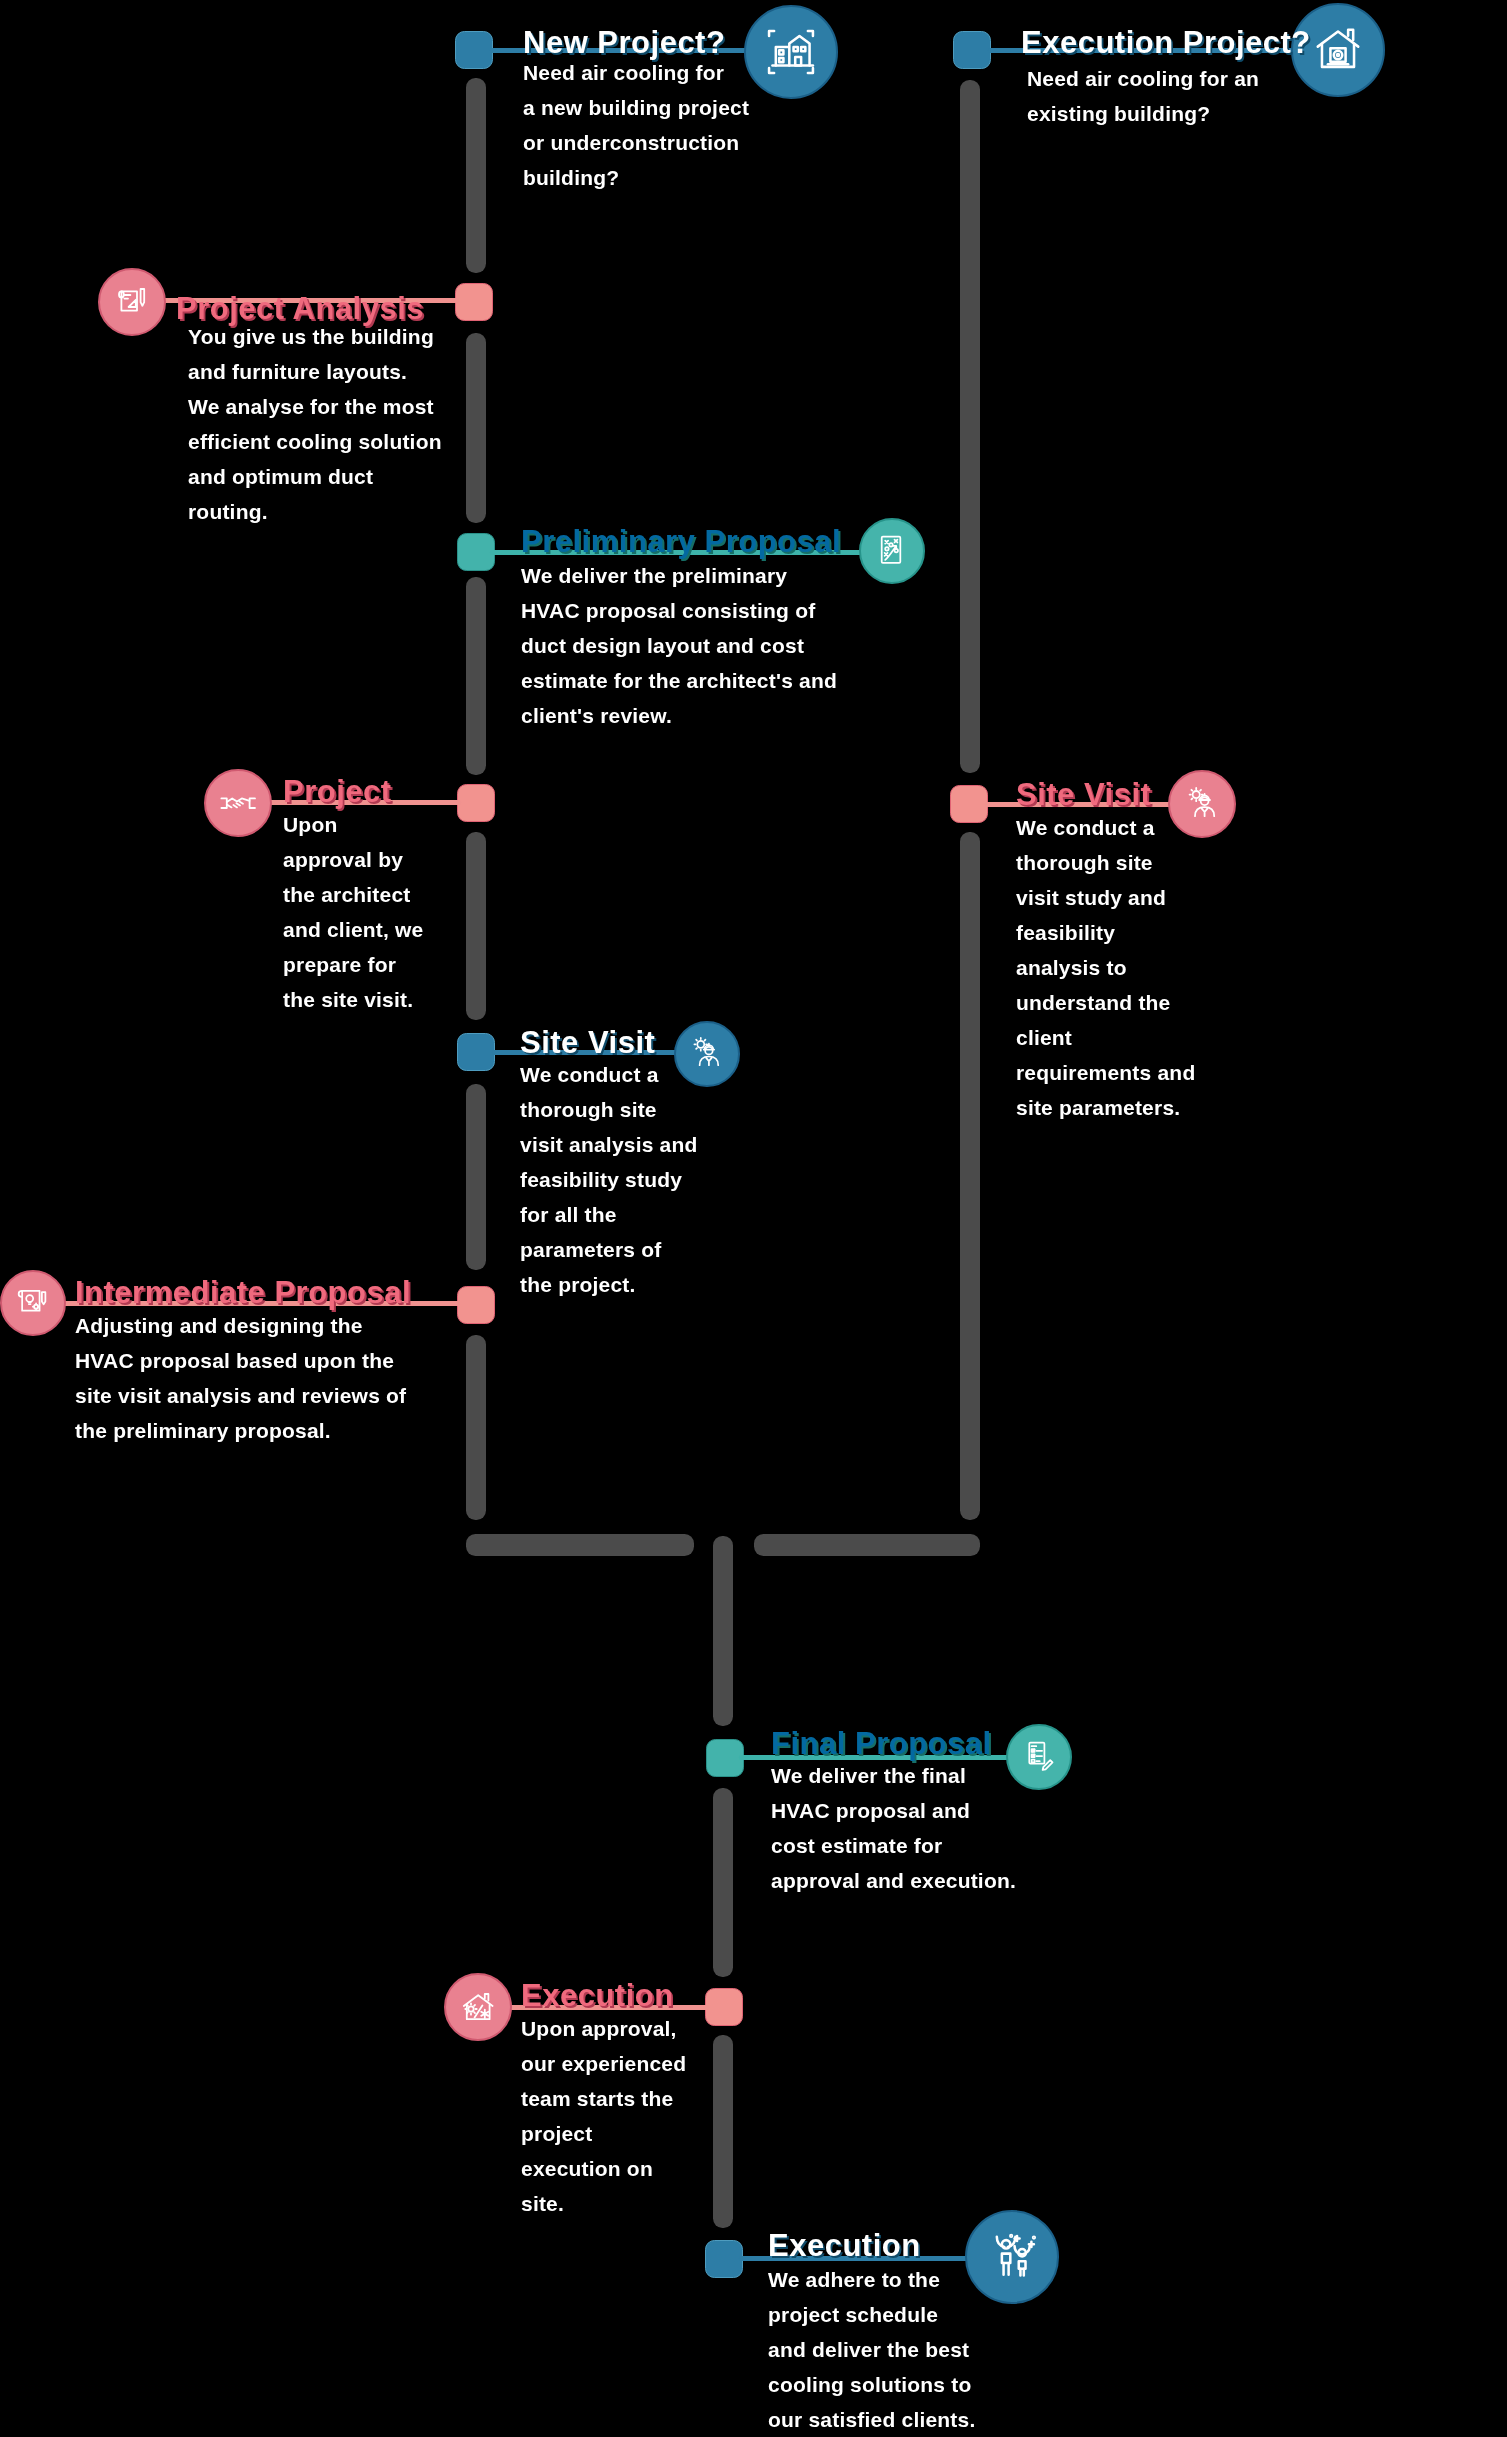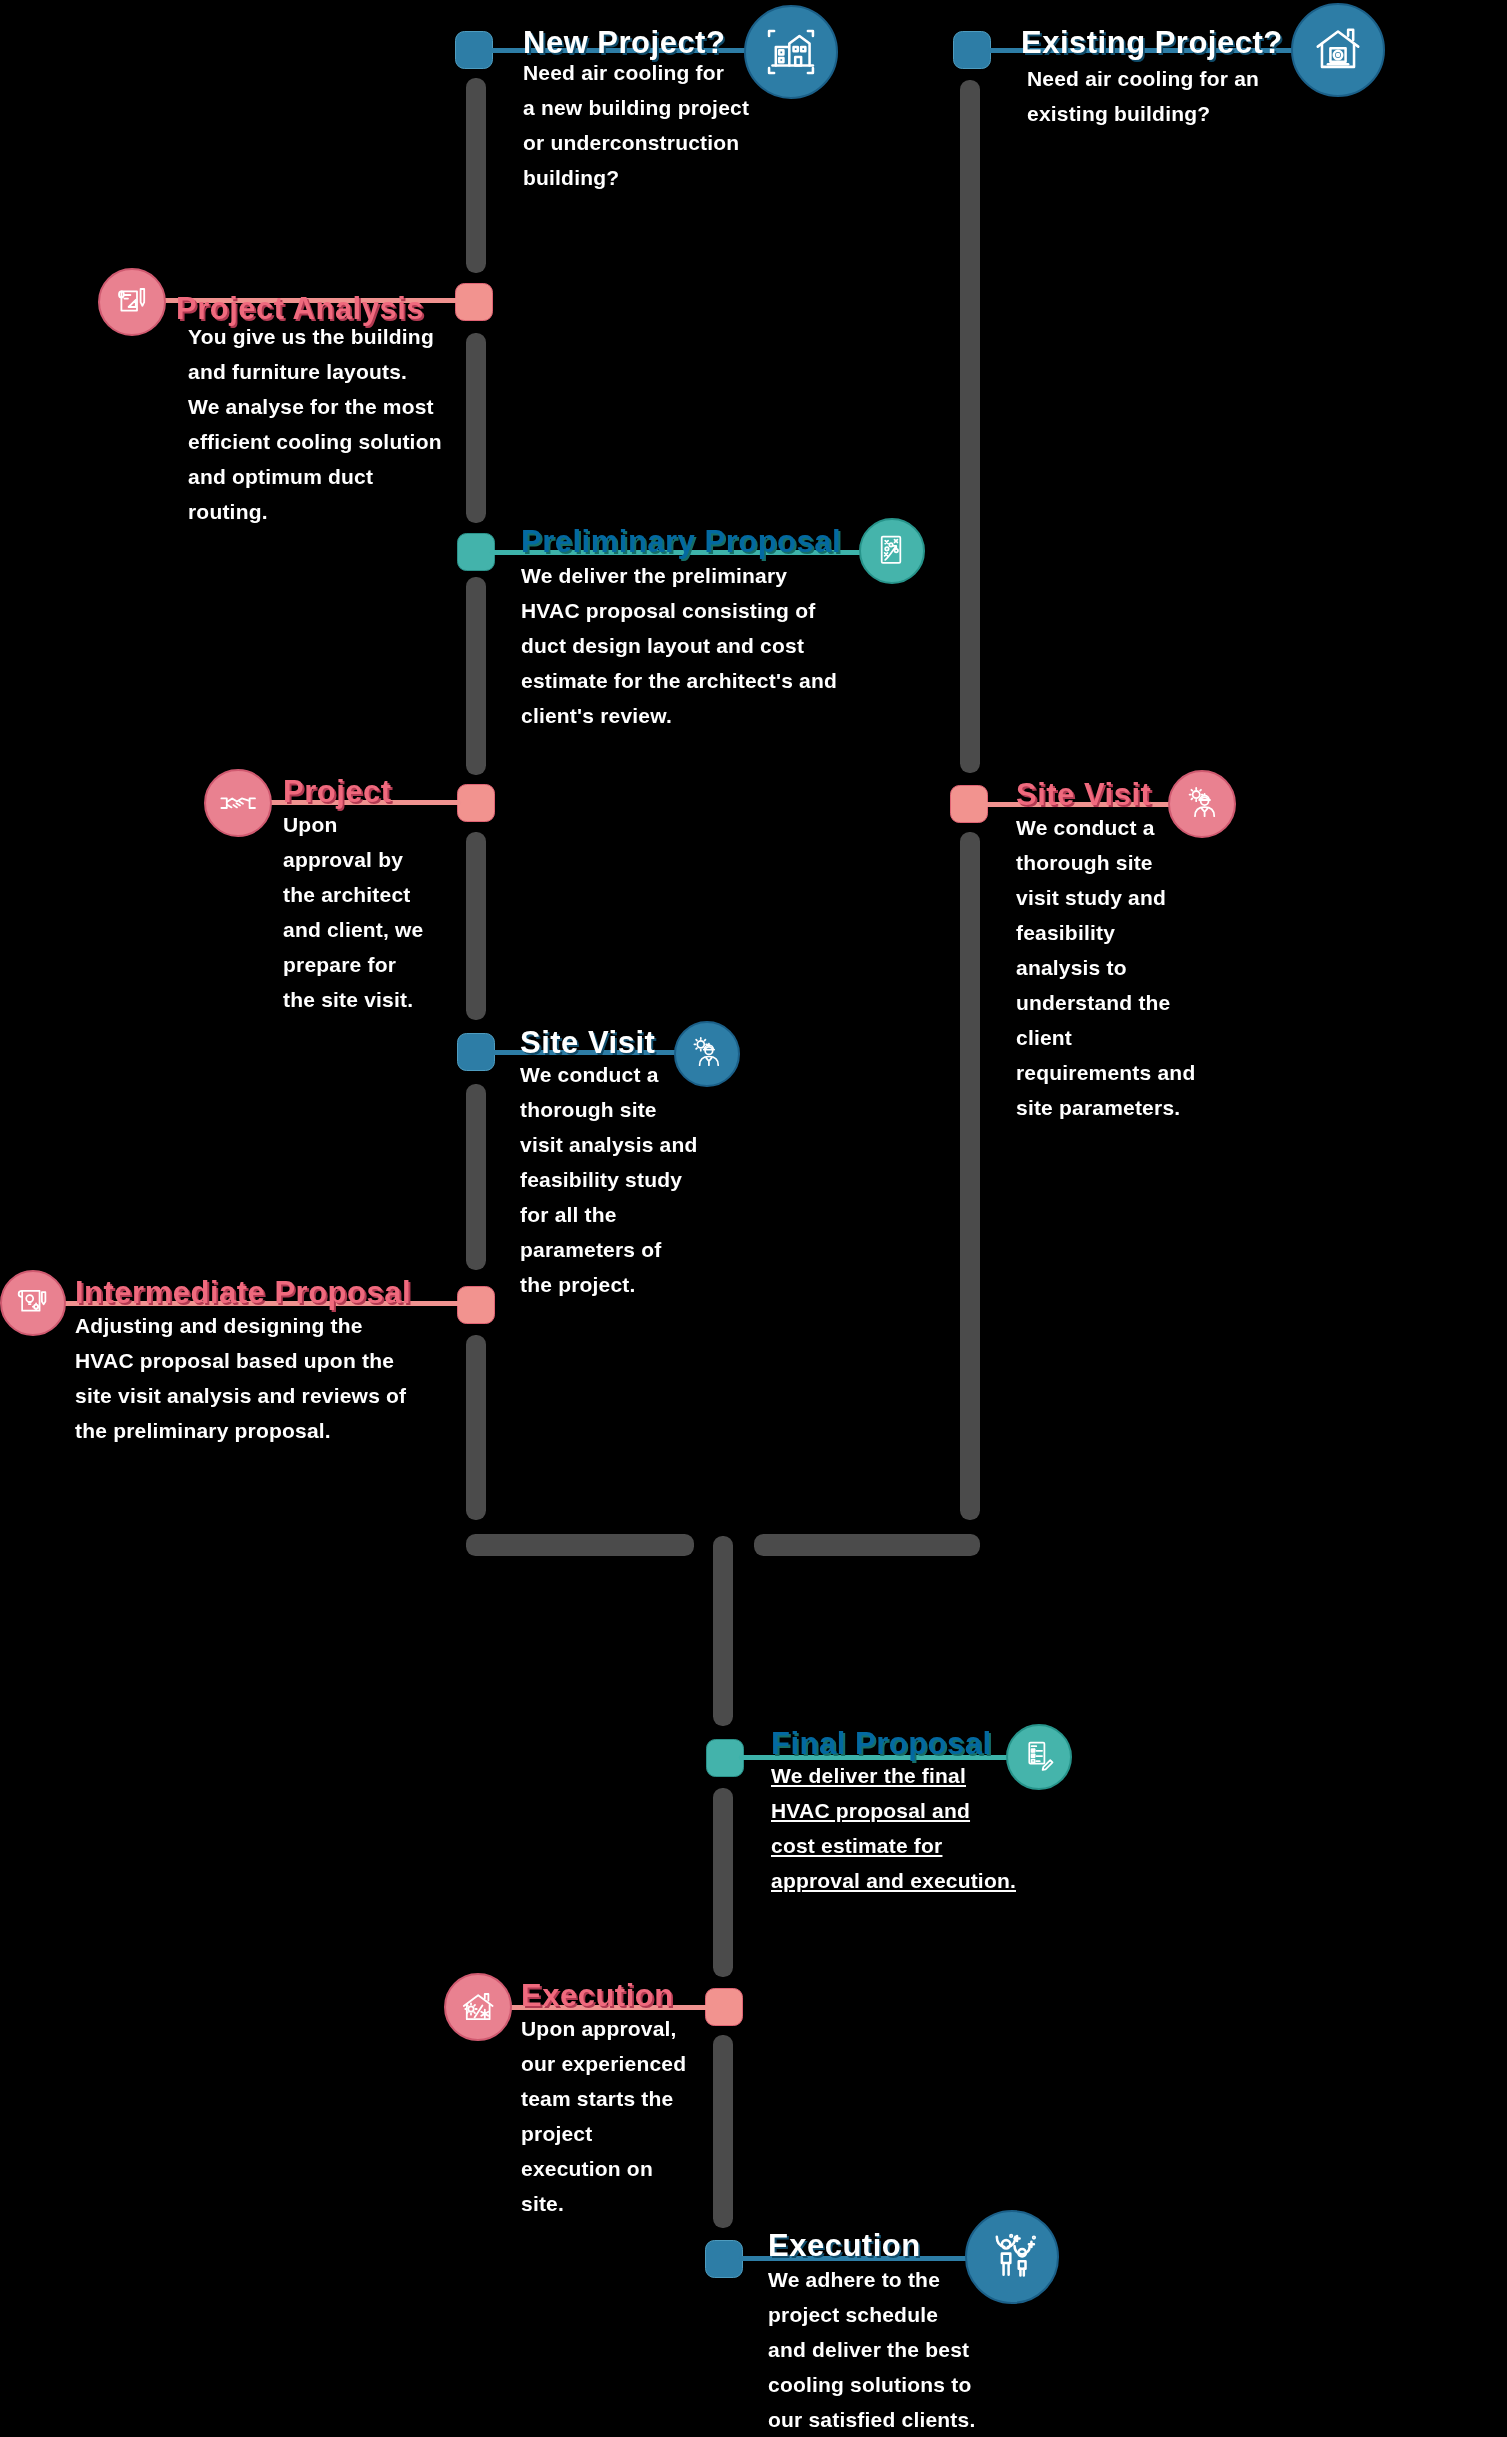--- a/index.html
+++ b/index.html
@@ -77,21 +77,21 @@
       <svg viewBox="0 0 64 64" fill="none" stroke="#fff" stroke-width="3" stroke-linecap="round" stroke-linejoin="round">
         <path d="M8 28 L32 10 L56 28"></path>
         <path d="M44 15 V8 H50 V20"></path>
         <path d="M13 25 V52 H51 V25"></path>
         <rect x="23" y="30" width="18" height="16"></rect>
         <circle cx="32" cy="38" r="5"></circle>
           <circle cx="32" cy="38" r="1.2"></circle>
         <path d="M20 49 H44"></path>
       </svg>
     </div>
-    <h2 class="title blue" style="left:1021px;top:0px;">Existing Project?</h2>
+    <h2 class="title blue" style="left:1021px;top:0px;">Execution Project?</h2>
     <p class="body" style="left:1021px;top:55px;margin:6px;">Need air cooling for an
 existing building?</p>
   </section>
 
   <section>
     <div class="node pink" style="left:455px;top:283px;"></div>
     <div class="connector pink" style="left:162px;top:298px;width:297px;"></div>
     <div class="icon-circle pink" style="left:98px;top:268px;width:68px;height:68px;">
       <svg viewBox="0 0 64 64" fill="none" stroke="#fff" stroke-width="3" stroke-linecap="round" stroke-linejoin="round">
         <path d="M14 46 V14 H40 V46 Z"></path>
@@ -235,21 +235,21 @@
         <path d="M20.5 21.5 l1.5 2 3 -4"></path>
         <rect x="20" y="28" width="5" height="5"></rect>
           <path d="M28 31 h10"></path>
         <path d="M20.5 30.5 l1.5 2 3 -4"></path>
         <rect x="20" y="37" width="5" height="5"></rect>
           <path d="M28 40 h6"></path>
         <path d="M40 50 L52 38 l4 4 -12 12 -5 1 z"></path>
       </svg>
     </div>
     <h2 class="title teal" style="left:771px;top:1701px;">Final Proposal</h2>
-    <p class="body" style="left:771px;top:1758px;margin:0;text-decoration:underline;">We deliver the final
+    <p class="body" style="left:771px;top:1758px;margin:0;">We deliver the final
 HVAC proposal and
 cost estimate for
 approval and execution.</p>
   </section>
 
   <section>
     <div class="node pink" style="left:705px;top:1988px;"></div>
     <div class="connector pink" style="left:509px;top:2005px;width:200px;"></div>
     <div class="icon-circle pink" style="left:444px;top:1973px;width:68px;height:68px;">
       <svg viewBox="0 0 64 64" fill="none" stroke="#fff" stroke-width="3" stroke-linecap="round" stroke-linejoin="round">

